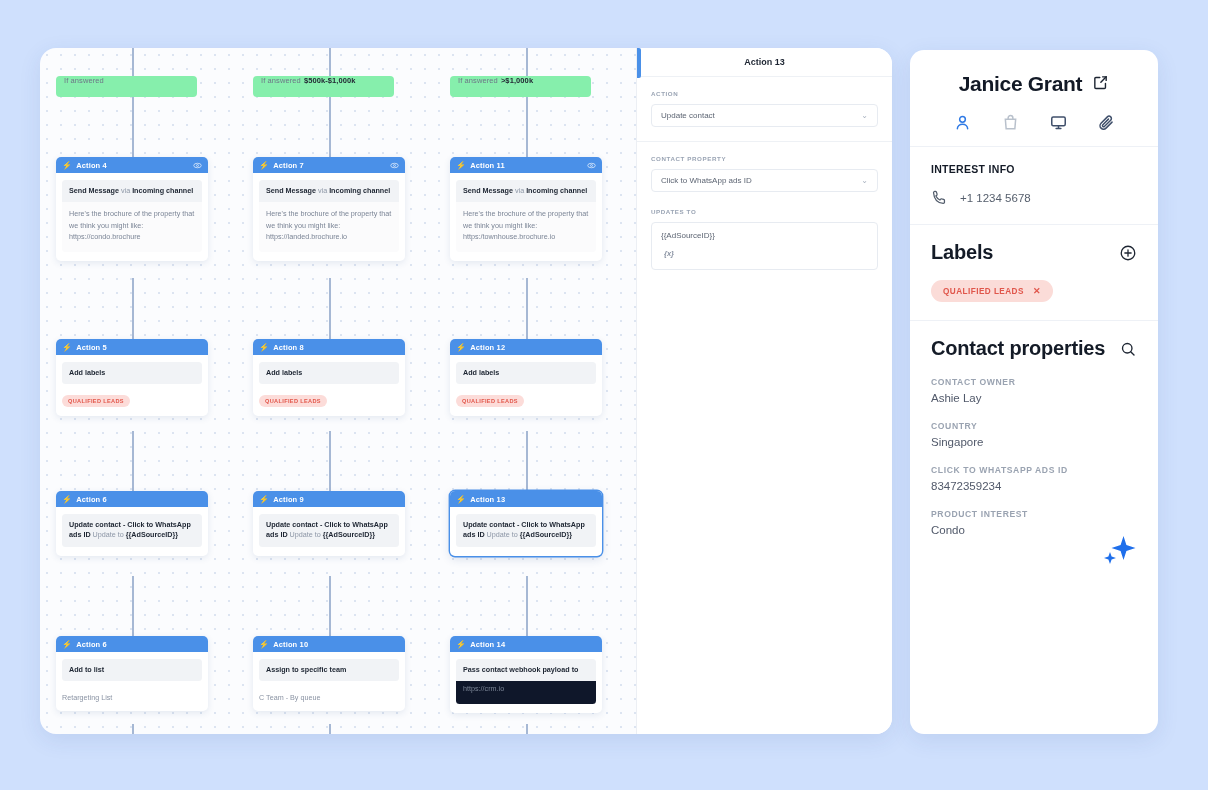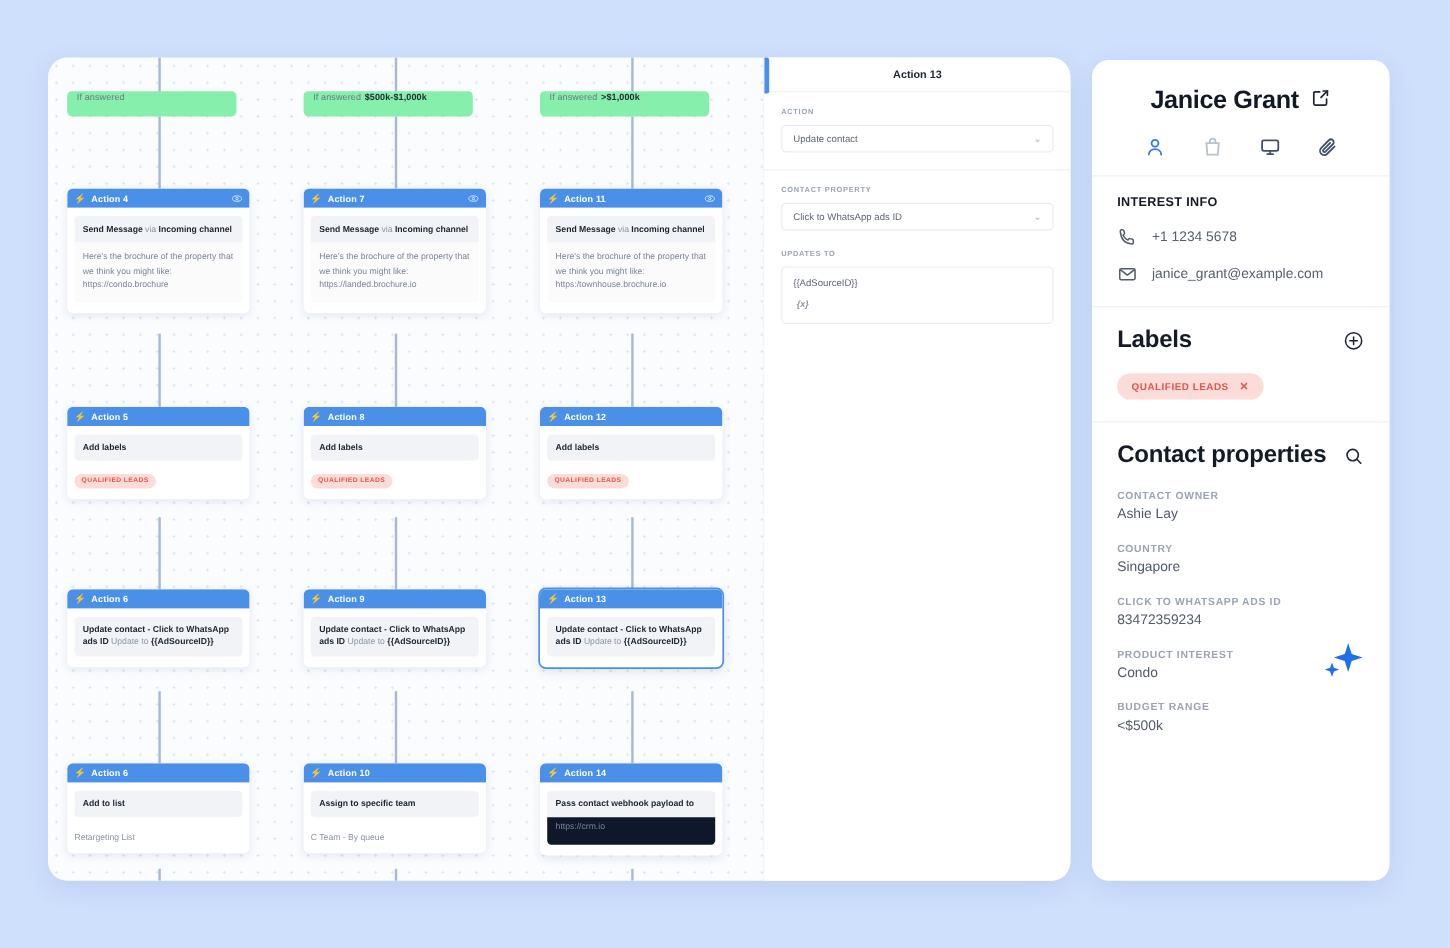--- a/index.html
+++ b/index.html
@@ -487,29 +487,20 @@
     <div class="c-block">
       <div class="c-h">INTEREST INFO</div>
       <div class="c-row">
         <span class="ic">
           <svg width="17" height="17" viewBox="0 0 24 24" fill="none" stroke="currentColor" stroke-width="1.8" stroke-linecap="round">
               <path d="M6.2 3.5c.8 0 1.4.5 1.6 1.2l.8 2.6c.2.6 0 1.2-.5 1.6l-1.2 1a12.5 12.5 0 0 0 5.7 5.7l1-1.2c.4-.5 1-.7 1.6-.5l2.6.8c.7.2 1.2.8 1.2 1.6v2.3c0 1-.8 1.8-1.8 1.7C9.4 19.7 4.3 14.6 3.6 5.3c-.1-1 .7-1.8 1.7-1.8z"></path>
             </svg>
         </span>
         <span class="tx">+1 1234 5678</span>
       </div>
-      <div class="c-row">
-        <span class="ic">
-          <svg width="17" height="17" viewBox="0 0 24 24" fill="none" stroke="currentColor" stroke-width="1.8" stroke-linejoin="round">
-              <rect x="3" y="5.5" width="18" height="13" rx="1.6"></rect>
-              <path d="M3.6 6.6l8.4 6.4 8.4-6.4"></path>
-            </svg>
-        </span>
-        <span class="tx">janice_grant@example.com</span>
-      </div>
     </div>
 
     <div class="c-block">
       <div class="c-flex">
         <span class="c-h big">Labels</span>
         <span class="c-add">
           <svg width="18" height="18" viewBox="0 0 24 24" fill="none" stroke="#1d2532" stroke-width="1.7" stroke-linecap="round">
               <circle cx="12" cy="12" r="9"></circle>
               <path d="M12 7.8v8.4M7.8 12h8.4"></path>
             </svg>
@@ -541,24 +532,20 @@
         <div class="v">Singapore</div>
       </div>
       <div class="prop">
         <div class="k">CLICK TO WHATSAPP ADS ID</div>
         <div class="v">83472359234</div>
       </div>
       <div class="prop">
         <div class="k">PRODUCT INTEREST</div>
         <div class="v">Condo</div>
       </div>
-      <div class="prop">
-        <div class="k">BUDGET RANGE</div>
-        <div class="v">&lt;$500k</div>
-      </div>
     </div>
 
     <div class="sparkle">
       <svg width="42" height="42" viewBox="0 0 42 42">
         <path d="M27.5 3 L30.4 12.1 L39.5 15 L30.4 17.9 L27.5 27 L24.6 17.9 L15.5 15 L24.6 12.1 Z" fill="#1f6feb"></path>
         <path d="M14 19 L15.6 23.4 L20 25 L15.6 26.6 L14 31 L12.4 26.6 L8 25 L12.4 23.4 Z" fill="#1f6feb"></path>
       </svg>
     </div>
   </div>
 

